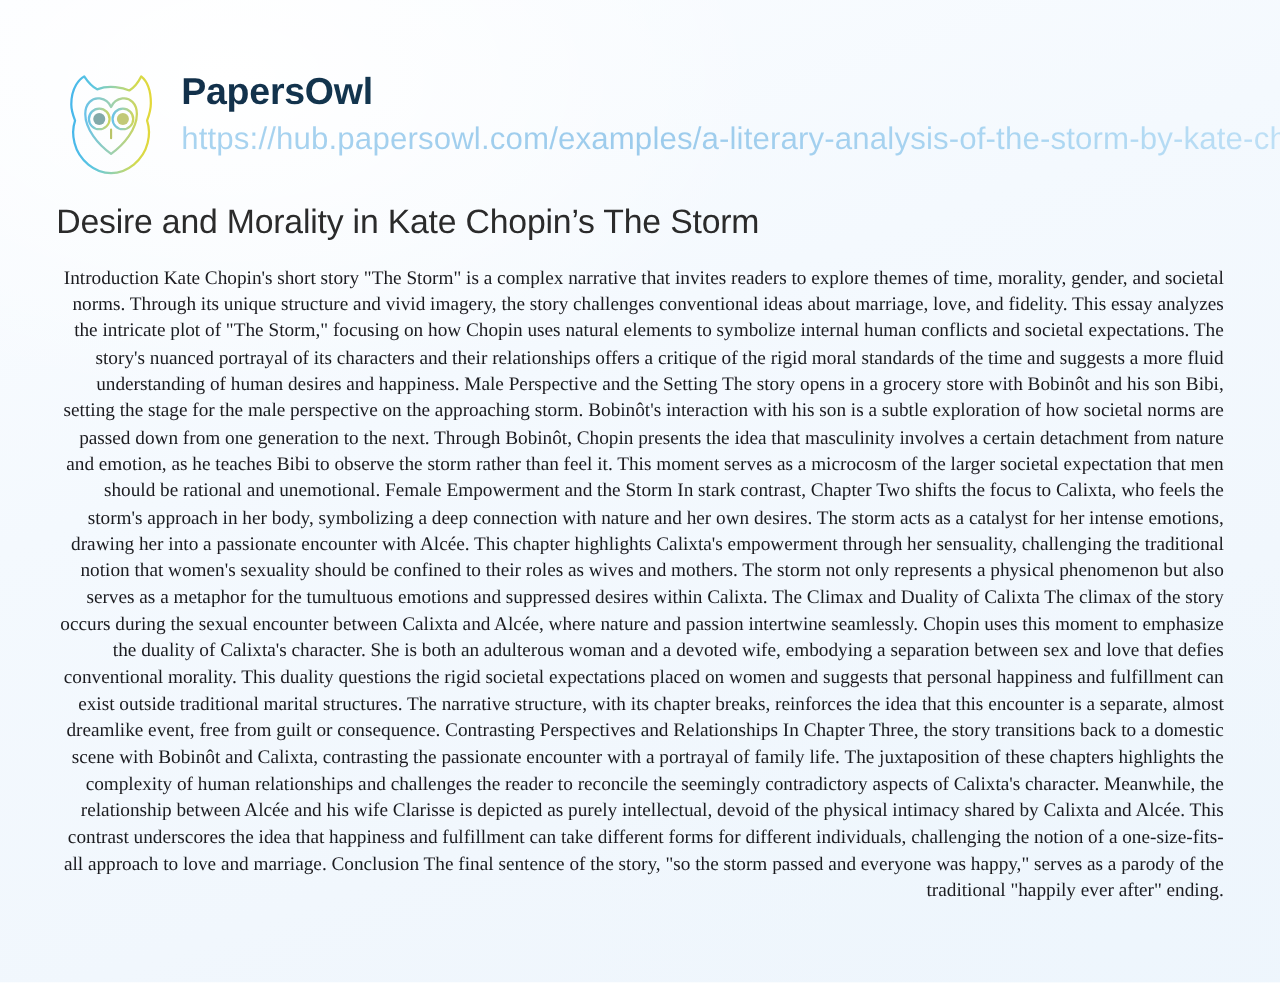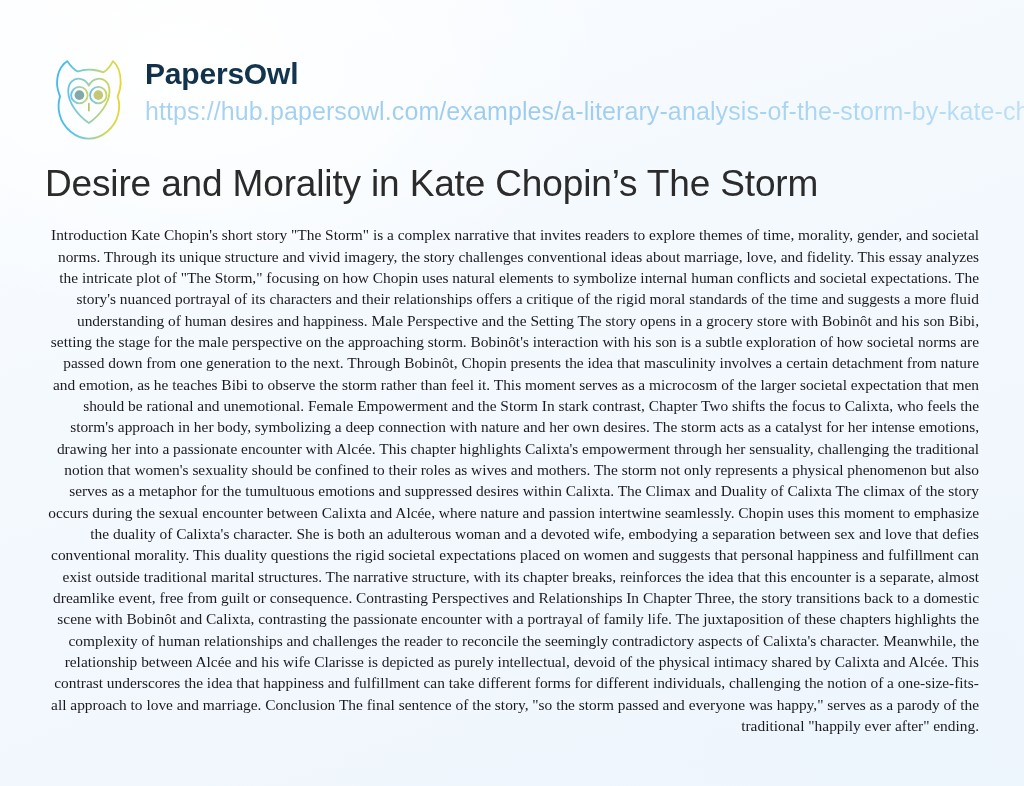--- a/index.html
+++ b/index.html
@@ -84,21 +84,21 @@
   #article {
     position: absolute;
     left: 45px;
     top: 160px;
     width: 934px;
   }
 
   #page-title {
     margin: 0 0 17px 0;
     font-family: "Liberation Sans", sans-serif;
-    font-size: 37px;
+    font-size: 27px;
     font-weight: 400;
     letter-spacing: -0.15px;
     line-height: 1.28;
     color: #2b2b2b;
   }
 
   #article-body {
     font-family: "Liberation Serif", serif;
     font-size: 15.4px;
     line-height: 1.385;

